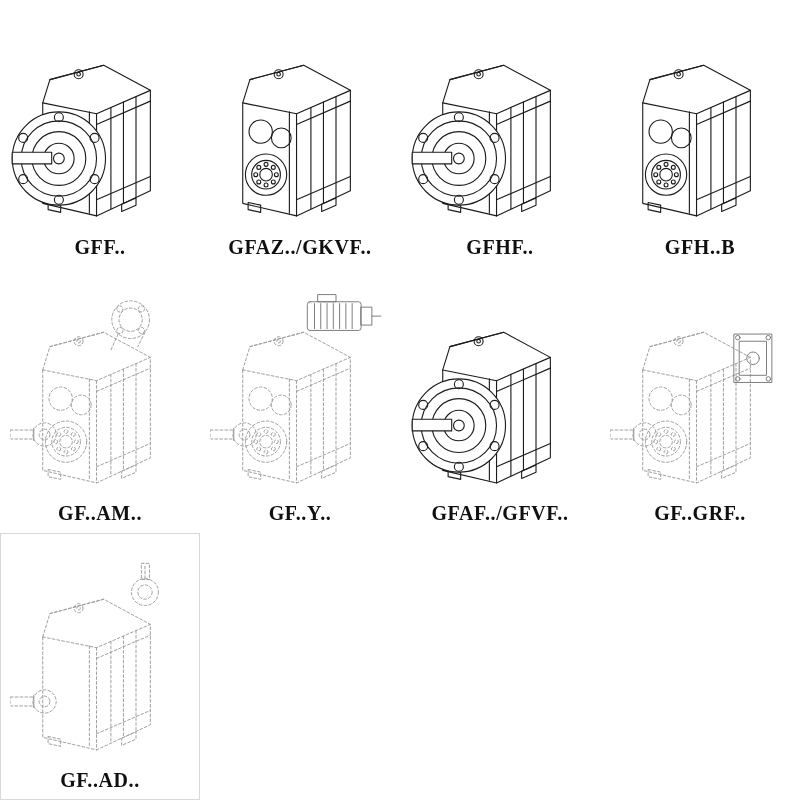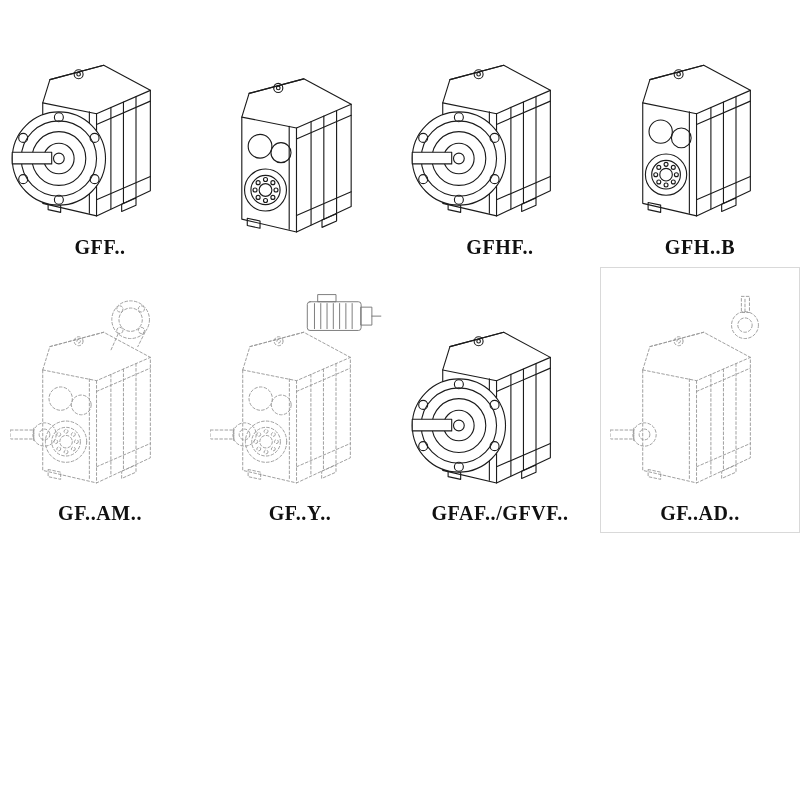--- a/index.html
+++ b/index.html
@@ -158,20 +158,21 @@
     </div>
     <figcaption class="label">GFF..</figcaption>
   </figure>
 
   <figure class="cell solid">
     <div class="drawing">
       <svg class="art" viewBox="0 0 200 230">
         <use href="#v-bores"></use>
       </svg>
     </div>
+    <figcaption class="label">GFAZ../GKVF..</figcaption>
   </figure>
 
 
   <figure class="cell solid">
     <div class="drawing">
       <svg class="art" viewBox="0 0 200 230">
         <use href="#v-flange"></use>
       </svg>
     </div>
     <figcaption class="label">GFHF..</figcaption>
@@ -208,20 +209,28 @@
   <figure class="cell solid">
     <div class="drawing">
       <svg class="art" viewBox="0 0 200 230">
         <use href="#v-flange"></use>
       </svg>
     </div>
     <figcaption class="label">GFAF../GFVF..</figcaption>
   </figure>
 
 
+  <figure class="cell dashed">
+    <div class="drawing">
+      <svg class="art" viewBox="0 0 200 230">
+        <use href="#v-grf"></use>
+      </svg>
+    </div>
+    <figcaption class="label">GF..GRF..</figcaption>
+  </figure>
 
   <figure class="cell dashed framed">
     <div class="drawing">
       <svg class="art" viewBox="0 0 200 230">
         <use href="#v-ad"></use>
       </svg>
     </div>
     <figcaption class="label">GF..AD..</figcaption>
   </figure>
 </div>

